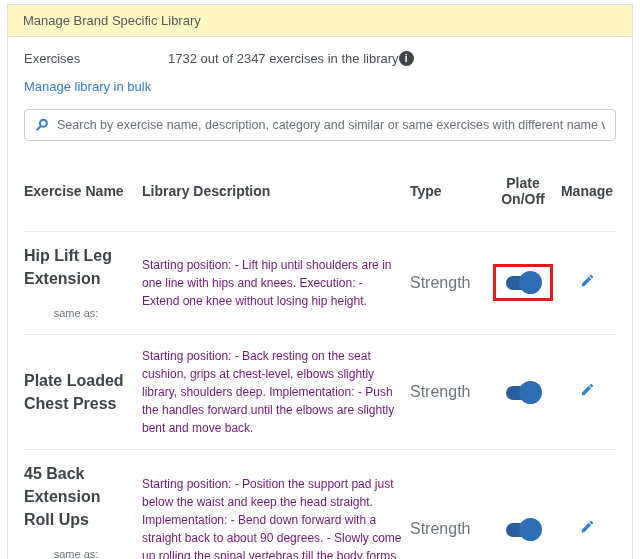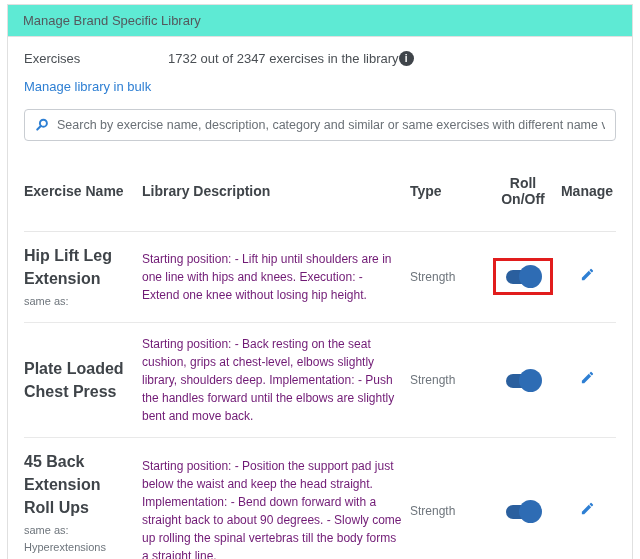--- a/index.html
+++ b/index.html
@@ -9,21 +9,21 @@
     font-family: "Liberation Sans", "DejaVu Sans", sans-serif;
     overflow: hidden;
   }
   .panel {
     position: absolute; left: 7px; top: 4px;
     width: 626px; height: 600px;
     border: 1px solid #e0e0e0;
     background: #fff;
   }
   .panel-header {
-    background: #5eead4;
+    background: #fef9c3;
     border-bottom: 1px solid #e0e0e0;
     padding: 8px 15px;
     font-size: 13px;
     color: #54585d;
   }
   .panel-body { padding: 14px 16px; }
 
   .summary-row { display: flex; align-items: flex-end; font-size: 13px; color: #4a4f54; margin-bottom: 11px; }
   .summary-label { width: 144px; flex: 0 0 144px; }
   .summary-count { display: flex; align-items: center; }
@@ -66,23 +66,23 @@
 
   .trow {
     padding: 12px 0;
     border-bottom: 1px solid #e9e9e9;
     align-items: center;
   }
   .trow:last-child { border-bottom: none; }
   .name-cell { max-width: 104px; }
   .ex-name { font-size: 16px; font-weight: bold; color: #3f4449; line-height: 1.45; }
   .same-as, .aliases { font-size: 11px; color: #6e757c; line-height: 1.5; }
-  .same-as { margin-top: 3px; }
+  .same-as { margin-top: 15px; text-align: center; }
   .desc-cell { font-size: 12px; color: #701a75; line-height: 1.5; padding-right: 8px; }
-  .type-cell { font-size: 12px; color: #6e757c; }
+  .type-cell { font-size: 16px; color: #6e757c; }
   .toggle-cell { text-align: center; }
   .manage-cell { text-align: center; }
 
   .toggle-wrap { display: inline-flex; align-items: center; justify-content: center; vertical-align: middle; }
   .toggle-wrap.highlighted { border: 3px solid #e11d1d; padding: 7px 10px; }
   .toggle { position: relative; display: inline-block; width: 34px; height: 17px; cursor: pointer; }
   .toggle .track {
     position: absolute; left: 0; top: 2px;
     width: 30px; height: 14px; border-radius: 7px;
     background: #2a5f9e;
@@ -116,21 +116,21 @@
         <circle cx="9.6" cy="5.9" r="4" fill="none" stroke="#2e7fd3" stroke-width="2.2"></circle>
         <line x1="6.6" y1="9.2" x2="2.6" y2="13.2" stroke="#2e7fd3" stroke-width="2.4" stroke-linecap="round"></line>
       </svg>
       <input type="text" placeholder="Search by exercise name, description, category and similar or same exercises with different name variations" style="">
     </div>
 
     <div class="thead">
       <div class="th">Exercise Name</div>
       <div class="th">Library Description</div>
       <div class="th">Type</div>
-      <div class="th th-toggle"><span>Roll On/Off</span></div>
+      <div class="th th-toggle"><span>Plate On/Off</span></div>
       <div class="th th-manage">Manage</div>
     </div>
 
     
     <div class="trow">
       <div class="name-cell">
         <div class="ex-name">Hip Lift Leg Extension</div>
         <div class="same-as">same as:</div>
       </div>
       <div class="desc-cell">Starting position: - Lift hip until shoulders are in one line with hips and knees. Execution: - Extend one knee without losing hip height.</div>

